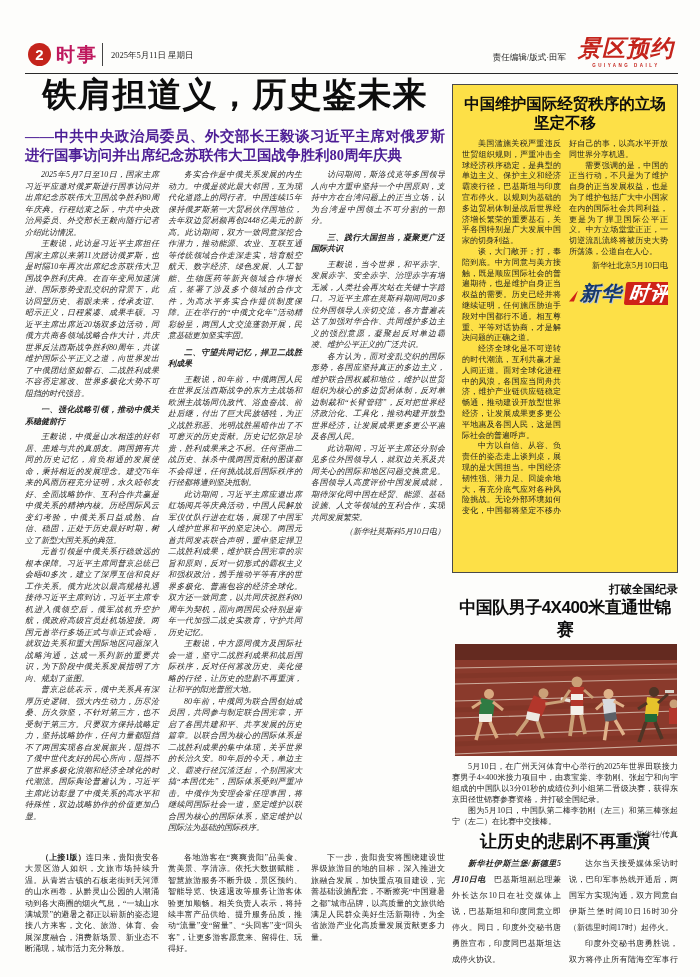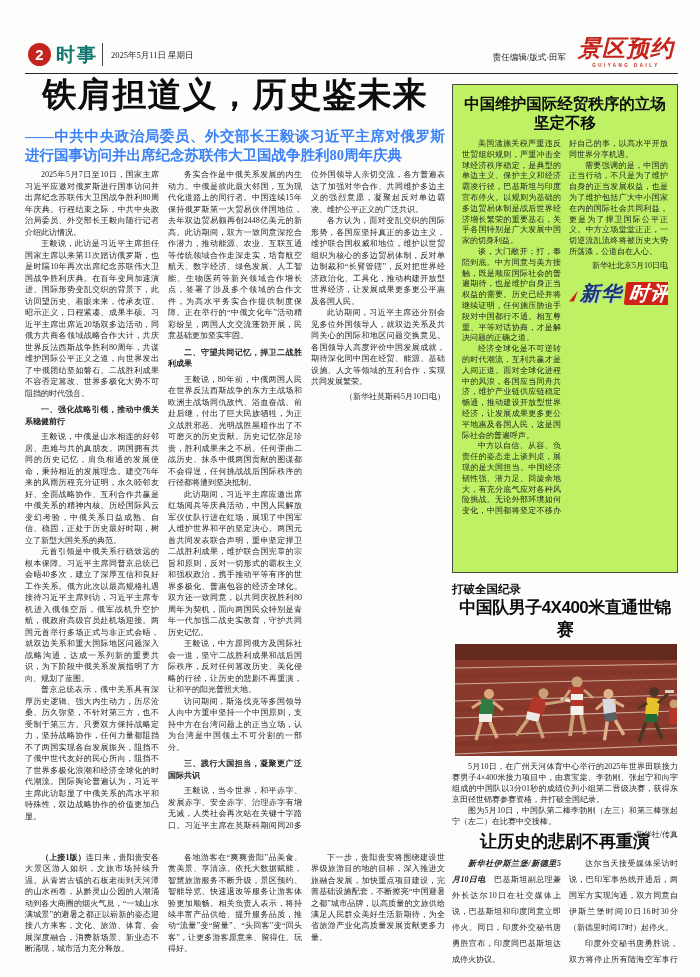--- a/index.html
+++ b/index.html
@@ -4,65 +4,65 @@
 <style>
   html,body{margin:0;padding:0;}
   body{width:700px;height:977px;position:relative;background:#fdfdfb;
        font-family:"Liberation Serif","DejaVu Serif",serif;color:#1f1f1f;overflow:hidden;}
   [data-name]{box-sizing:border-box;}
 
   
   .header{position:absolute;left:25px;top:40px;width:653px;height:32px;}
   .pg-circle{position:absolute;left:3px;top:3px;width:23px;height:23px;border-radius:50%;
              background:#c4241c;color:#fff;font:900 15px/23px "Liberation Sans",sans-serif;text-align:center;}
-  .section{position:absolute;left:31px;top:3px;font:900 19px/23px "Liberation Sans",sans-serif;color:#0f766e;letter-spacing:2px;text-align:center;}
+  .section{position:absolute;left:31px;top:3px;font:900 19px/23px "Liberation Sans",sans-serif;color:#be185d;letter-spacing:2px;text-align:center;}
   .hdiv{position:absolute;left:77px;top:3px;width:1px;height:23px;background:#444;}
   .hdate{position:absolute;left:86px;top:10px;font-size:8.5px;color:#222;}
   .editor{position:absolute;right:112px;top:12px;font-size:8.5px;color:#222;}
   .masthead{position:absolute;right:0;top:-4px;width:104px;text-align:center;}
   .mh-cn{font:900 23px/26px "Liberation Serif",serif;font-style:italic;color:#c4241c;letter-spacing:1px;}
   .mh-en{font:700 4.5px "Liberation Sans",sans-serif;color:#c4241c;letter-spacing:2.5px;margin-top:1px;}
   .header-rule{position:absolute;left:25px;top:73px;width:653px;border-top:1.5px solid #2a2a2a;}
 
   
   .headline{position:absolute;left:25px;top:74px;width:420px;text-align:center;
             font:900 34px/40px "Liberation Sans",sans-serif;color:#0d0d0d;letter-spacing:1px;}
   .subheadline{position:absolute;left:25px;top:127px;width:420px;
-               font:700 14.5px/19px "Liberation Serif",serif;text-align:justify;color:#3b82f6;}
+               font:700 14.5px/19px "Liberation Serif",serif;text-align:justify;color:#4c1d95;}
   .main-body{position:absolute;left:25px;top:169px;width:420px;height:669px;
              column-count:3;column-gap:9px;column-fill:auto;overflow:hidden;
-             font-size:8px;line-height:11.5px;text-align:justify;}
+             font-size:8px;line-height:11.5px;text-align:justify;font-style:italic;}
   .main-body p{margin:0;text-indent:2em;}
   .main-body .subhead{font-weight:700;font-family:"Liberation Sans",sans-serif;margin:5px 0 4px;}
   .dateline{text-align:right;text-indent:0 !important;margin-top:3px !important;}
 
   
   .cont-block{position:absolute;left:25px;top:852px;width:420px;height:114px;
               column-count:3;column-gap:9px;column-fill:auto;overflow:hidden;
               font-size:8px;line-height:11.4px;text-align:justify;}
   .cont-block p{margin:0;text-indent:2em;}
 
   
   .econ-box{position:absolute;left:452px;top:84px;width:226px;height:489px;
-            border:1px solid #4a4a4a;background:#bef264;padding:9px 9px 6px;}
+            border:1px solid #4a4a4a;background:#fde047;padding:9px 9px 6px;}
   .econ-title{font:900 15.5px/19px "Liberation Sans",sans-serif;text-align:center;color:#0d0d0d;margin-bottom:7px;}
   .econ-body{height:384px;column-count:2;column-gap:8px;column-fill:auto;overflow:hidden;
              font-size:8px;line-height:10.8px;text-align:justify;}
   .econ-body p{margin:0;text-indent:2em;}
   .stamp{display:block;text-align:right;margin-top:10px;white-space:nowrap;}
   .stamp-swoosh{display:inline-block;width:9px;height:11px;background:#cf2318;
                 clip-path:polygon(0 100%,100% 0,55% 100%);margin-right:2px;vertical-align:-2px;}
   .stamp-blue{color:#16386d;font:900 20px/22px "Liberation Sans",sans-serif;font-style:italic;
               letter-spacing:1px;text-shadow:1px 1px 0 #b9c6dd;}
   .stamp-red{display:inline-block;background:#cf2318;color:#fff;font:900 20px/22px "Liberation Sans",sans-serif;
              font-style:italic;padding:0 4px 1px;border-radius:2px;margin-left:3px;transform:skewX(-6deg);
              letter-spacing:1px;}
 
   
-  .sports-kicker{position:absolute;left:452px;top:583px;width:226px;text-align:left;
+  .sports-kicker{position:absolute;left:452px;top:583px;width:226px;text-align:right;
                  font:700 11.5px/13px "Liberation Sans",sans-serif;color:#111;}
   .sports-headline{position:absolute;left:452px;top:597px;width:226px;text-align:center;
                    font:900 17px/22px "Liberation Sans",sans-serif;color:#0d0d0d;letter-spacing:-0.5px;}
   .photo{position:absolute;left:455px;top:644px;width:222px;height:112px;}
   .caption{position:absolute;left:452px;top:761px;width:226px;font-size:8px;line-height:11px;text-align:justify;}
   .caption p{margin:0;text-indent:2em;}
   .credit{text-align:right;text-indent:0 !important;margin-top:2px !important;}
 
   
   .pak-headline{position:absolute;left:452px;top:831px;width:226px;text-align:center;
@@ -97,20 +97,21 @@
   <p data-name="main-paragraph">王毅说，此访是习近平主席担任国家主席以来第11次踏访俄罗斯，也是时隔10年再次出席纪念苏联伟大卫国战争胜利庆典。在百年变局加速演进、国际形势变乱交织的背景下，此访回望历史、着眼未来，传承友谊、昭示正义，日程紧凑、成果丰硕。习近平主席出席近20场双多边活动，同俄方共商各领域战略合作大计，共庆世界反法西斯战争胜利80周年，共谋维护国际公平正义之道，向世界发出了中俄团结坚如磐石、二战胜利成果不容否定篡改、世界多极化大势不可阻挡的时代强音。</p>
   <p class="subhead" data-name="main-section-head-1">一、强化战略引领，推动中俄关系稳健前行</p>
   <p data-name="main-paragraph">王毅说，中俄是山水相连的好邻居、患难与共的真朋友。两国拥有共同的历史记忆，肩负相通的发展使命，秉持相近的发展理念。建交76年来的风雨历程充分证明，永久睦邻友好、全面战略协作、互利合作共赢是中俄关系的精神内核。历经国际风云变幻考验，中俄关系日益成熟、自信、稳固，正处于历史最好时期，树立了新型大国关系的典范。</p>
   <p data-name="main-paragraph">元首引领是中俄关系行稳致远的根本保障。习近平主席同普京总统已会晤40多次，建立了深厚互信和良好工作关系。俄方此次以最高规格礼遇接待习近平主席到访，习近平主席专机进入俄领空后，俄军战机升空护航，俄政府高级官员赴机场迎接。两国元首举行多场正式与非正式会晤，就双边关系和重大国际地区问题深入战略沟通，达成一系列新的重要共识，为下阶段中俄关系发展指明了方向、规划了蓝图。</p>
   <p data-name="main-paragraph">普京总统表示，俄中关系具有深厚历史逻辑、强大内生动力，历尽沧桑、历久弥坚，不针对第三方，也不受制于第三方。只要双方保持战略定力，坚持战略协作，任何力量都阻挡不了两国实现各自发展振兴，阻挡不了俄中世代友好的民心所向，阻挡不了世界多极化浪潮和经济全球化的时代潮流。国际舆论普遍认为，习近平主席此访彰显了中俄关系的高水平和特殊性，双边战略协作的价值更加凸显。</p>
   <p data-name="main-paragraph">务实合作是中俄关系发展的内生动力。中俄是彼此最大邻国，互为现代化道路上的同行者。中国连续15年保持俄罗斯第一大贸易伙伴国地位，去年双边贸易额再创2448亿美元的新高。此访期间，双方一致同意深挖合作潜力，推动能源、农业、互联互通等传统领域合作走深走实，培育航空航天、数字经济、绿色发展、人工智能、生物医药等新兴领域合作增长点，签署了涉及多个领域的合作文件，为高水平务实合作提供制度保障。正在举行的“中俄文化年”活动精彩纷呈，两国人文交流蓬勃开展，民意基础更加坚实牢固。</p>
   <p class="subhead" data-name="main-section-head-2">二、守望共同记忆，捍卫二战胜利成果</p>
   <p data-name="main-paragraph">王毅说，80年前，中俄两国人民在世界反法西斯战争的东方主战场和欧洲主战场同仇敌忾、浴血奋战、前赴后继，付出了巨大民族牺牲，为正义战胜邪恶、光明战胜黑暗作出了不可磨灭的历史贡献。历史记忆弥足珍贵，胜利成果来之不易。任何歪曲二战历史、抹杀中俄两国贡献的图谋都不会得逞，任何挑战战后国际秩序的行径都将遭到坚决抵制。</p>
   <p data-name="main-paragraph">此访期间，习近平主席应邀出席红场阅兵等庆典活动，中国人民解放军仪仗队行进在红场，展现了中国军人维护世界和平的坚定决心。两国元首共同发表联合声明，重申坚定捍卫二战胜利成果，维护联合国宪章的宗旨和原则，反对一切形式的霸权主义和强权政治，携手推动平等有序的世界多极化、普惠包容的经济全球化。双方还一致同意，以共同庆祝胜利80周年为契机，面向两国民众特别是青年一代加强二战史实教育，守护共同历史记忆。</p>
   <p data-name="main-paragraph">王毅说，中方愿同俄方及国际社会一道，坚守二战胜利成果和战后国际秩序，反对任何篡改历史、美化侵略的行径，让历史的悲剧不再重演，让和平的阳光普照大地。</p>
+  <p data-name="main-paragraph">80年前，中俄同为联合国创始成员国，共同参与制定联合国宪章，开启了各国共建和平、共享发展的历史篇章。以联合国为核心的国际体系是二战胜利成果的集中体现，关乎世界的长治久安。80年后的今天，单边主义、霸凌行径沉渣泛起，个别国家大搞“本国优先”，国际体系受到严重冲击。中俄作为安理会常任理事国，将继续同国际社会一道，坚定维护以联合国为核心的国际体系，坚定维护以国际法为基础的国际秩序。</p>
   <p data-name="main-paragraph">访问期间，斯洛伐克等多国领导人向中方重申坚持一个中国原则，支持中方在台湾问题上的正当立场，认为台湾是中国领土不可分割的一部分。</p>
   <p class="subhead" data-name="main-section-head-3">三、践行大国担当，凝聚更广泛国际共识</p>
   <p data-name="main-paragraph">王毅说，当今世界，和平赤字、发展赤字、安全赤字、治理赤字有增无减，人类社会再次站在关键十字路口。习近平主席在莫斯科期间同20多位外国领导人亲切交流，各方普遍表达了加强对华合作、共同维护多边主义的强烈意愿，凝聚起反对单边霸凌、维护公平正义的广泛共识。</p>
   <p data-name="main-paragraph">各方认为，面对变乱交织的国际形势，各国应坚持真正的多边主义，维护联合国权威和地位，维护以世贸组织为核心的多边贸易体制，反对单边制裁和“长臂管辖”，反对把世界经济政治化、工具化，推动构建开放型世界经济，让发展成果更多更公平惠及各国人民。</p>
   <p data-name="main-paragraph">此访期间，习近平主席还分别会见多位外国领导人，就双边关系及共同关心的国际和地区问题交换意见。各国领导人高度评价中国发展成就，期待深化同中国在经贸、能源、基础设施、人文等领域的互利合作，实现共同发展繁荣。</p>
   <p class="dateline" data-name="main-dateline">（新华社莫斯科5月10日电）</p>
 </div>
 
 <div class="cont-block" data-name="continued-from-page1-block">
   <p data-name="continuation-paragraph"><b data-name="continued-from-label">（上接1版）</b><span>连日来，贵阳贵安各大景区游人如织，文旅市场持续升温。从青岩古镇的石板老街到天河潭的山水画卷，从黔灵山公园的人潮涌动到各大商圈的烟火气息，“一城山水满城景”的避暑之都正以崭新的姿态迎接八方来客，文化、旅游、体育、会展深度融合，消费新场景、新业态不断涌现，城市活力充分释放。</span></p>

